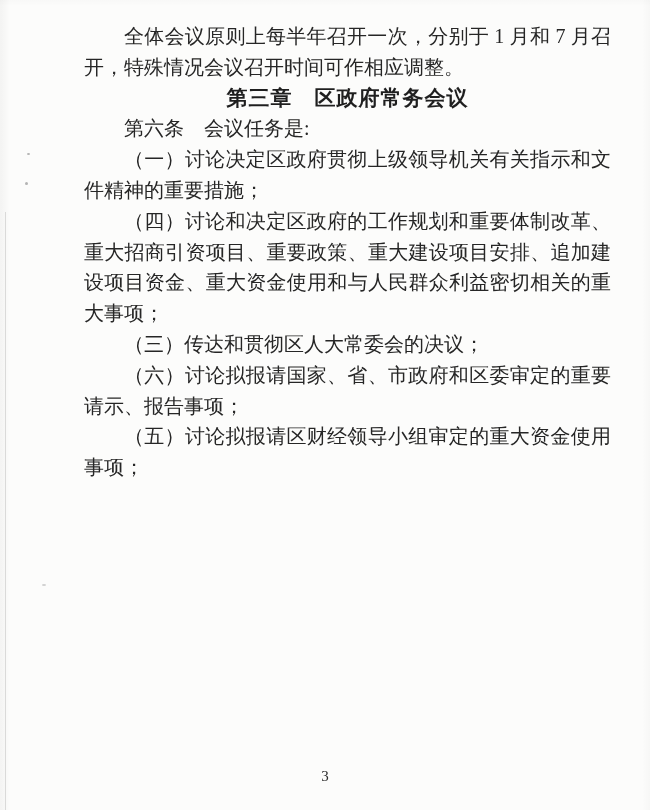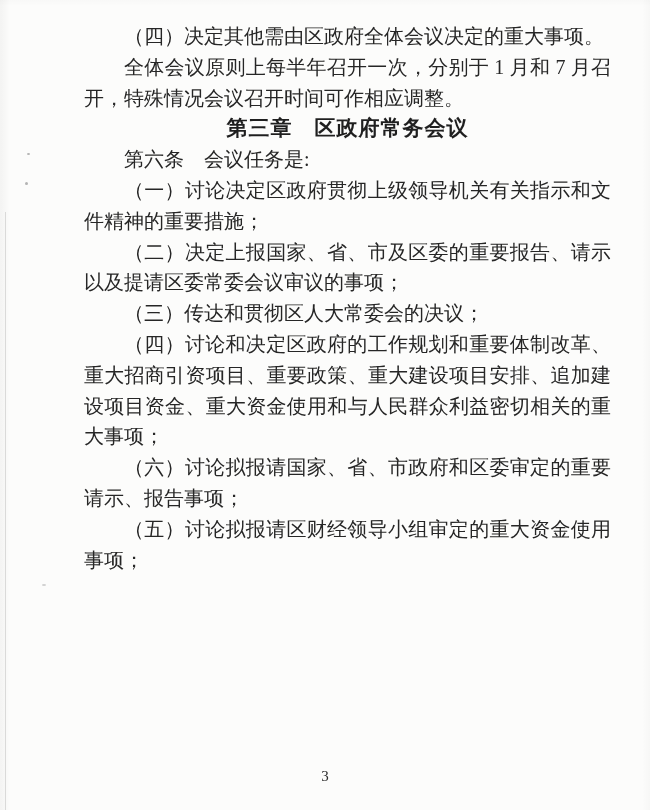--- a/index.html
+++ b/index.html
@@ -80,30 +80,28 @@
   .speck.s2 { left: 25px; top: 182px; width: 3px; height: 3px; }
   .speck.s3 { left: 42px; top: 584px; width: 4px; height: 2px; opacity: 0.6; }
   .speck.s4 { left: 148px; top: 28px; width: 5px; height: 3px; opacity: 0.25; }
 </style>
 </head>
 <body>
 
 <div class="page">
 
   <div class="content">
-    <p>（四）决定其他需由区政府全体会议决定的重大事项。</p>
     <p>全体会议原则上每半年召开一次，分别于 1 月和 7 月召开，特殊情况会议召开时间可作相应调整。</p>
 
     <h2 class="chapter-heading">第三章　区政府常务会议</h2>
 
     <p>第六条　会议任务是:</p>
     <p>（一）讨论决定区政府贯彻上级领导机关有关指示和文件精神的重要措施；</p>
-    <p>（二）决定上报国家、省、市及区委的重要报告、请示以及提请区委常委会议审议的事项；</p>
+    <p>（四）讨论和决定区政府的工作规划和重要体制改革、重大招商引资项目、重要政策、重大建设项目安排、追加建设项目资金、重大资金使用和与人民群众利益密切相关的重大事项；</p>
     <p>（三）传达和贯彻区人大常委会的决议；</p>
-    <p>（四）讨论和决定区政府的工作规划和重要体制改革、重大招商引资项目、重要政策、重大建设项目安排、追加建设项目资金、重大资金使用和与人民群众利益密切相关的重大事项；</p>
     <p>（六）讨论拟报请国家、省、市政府和区委审定的重要请示、报告事项；</p>
     <p>（五）讨论拟报请区财经领导小组审定的重大资金使用事项；</p>
   </div>
 
   <div class="pageno">3</div>
 
   <div class="scan-line-left"></div>
   <div class="speck s1"></div>
   <div class="speck s2"></div>
   <div class="speck s3"></div>

